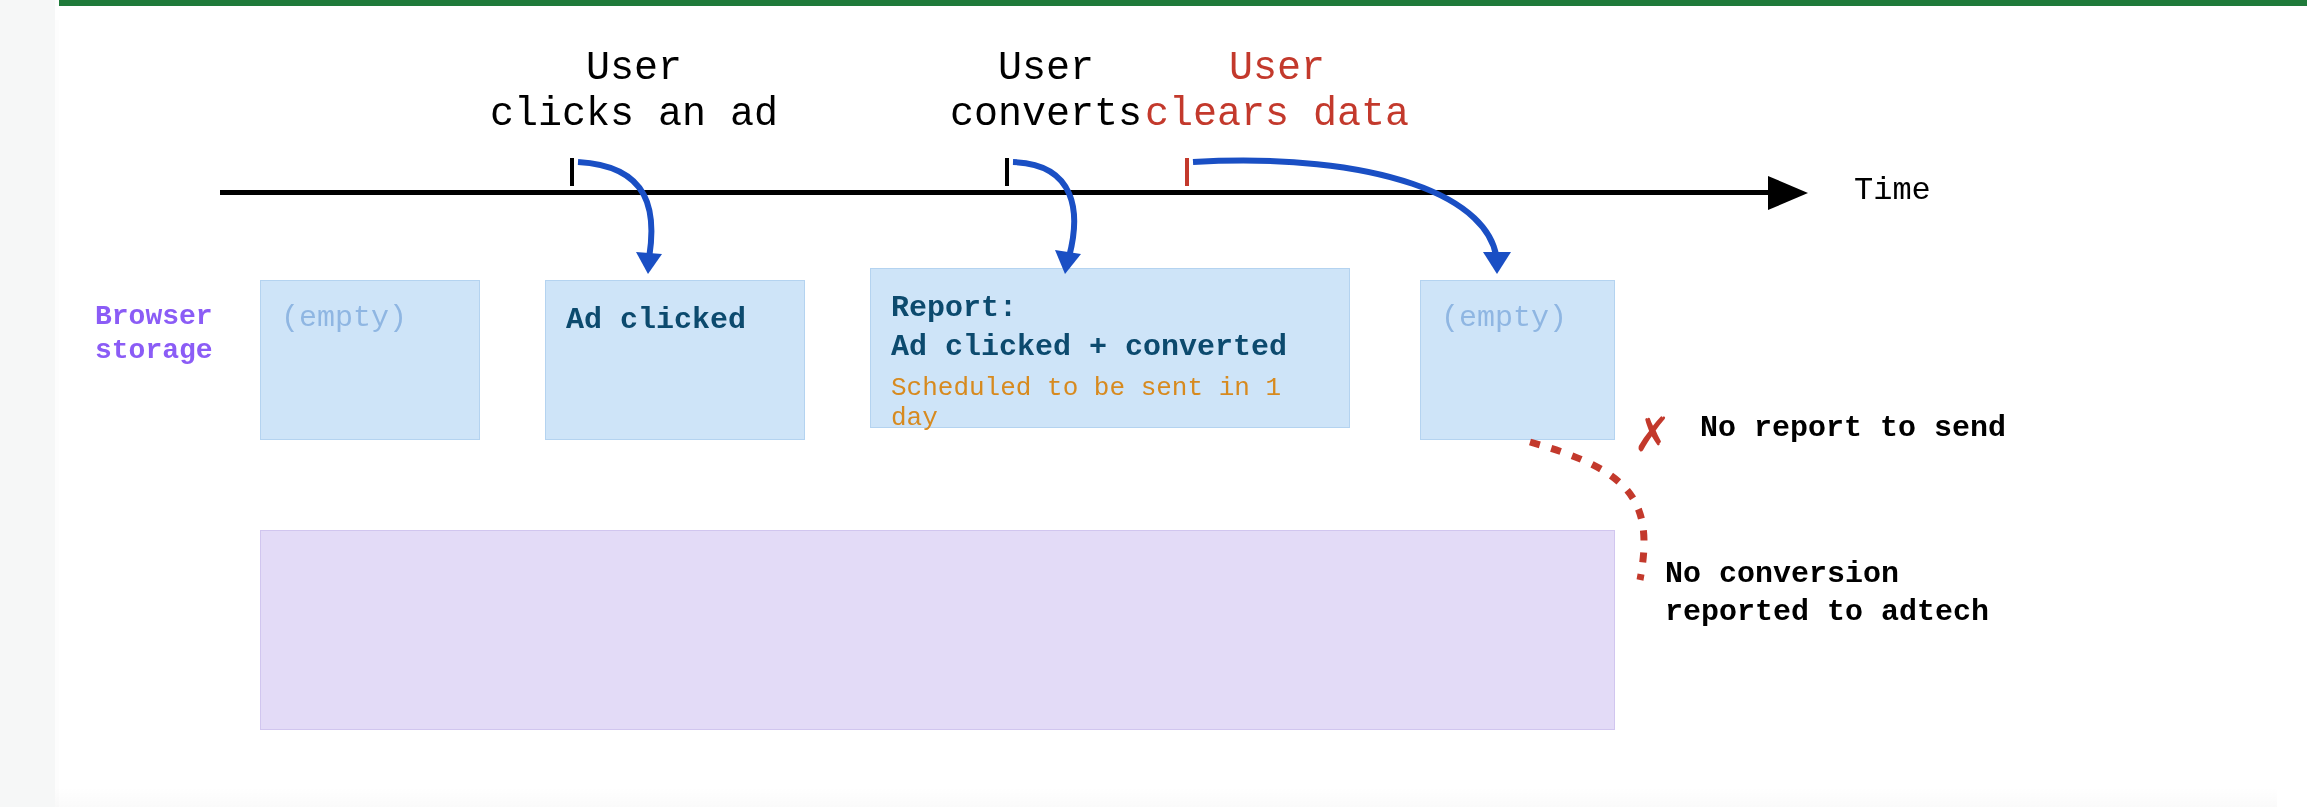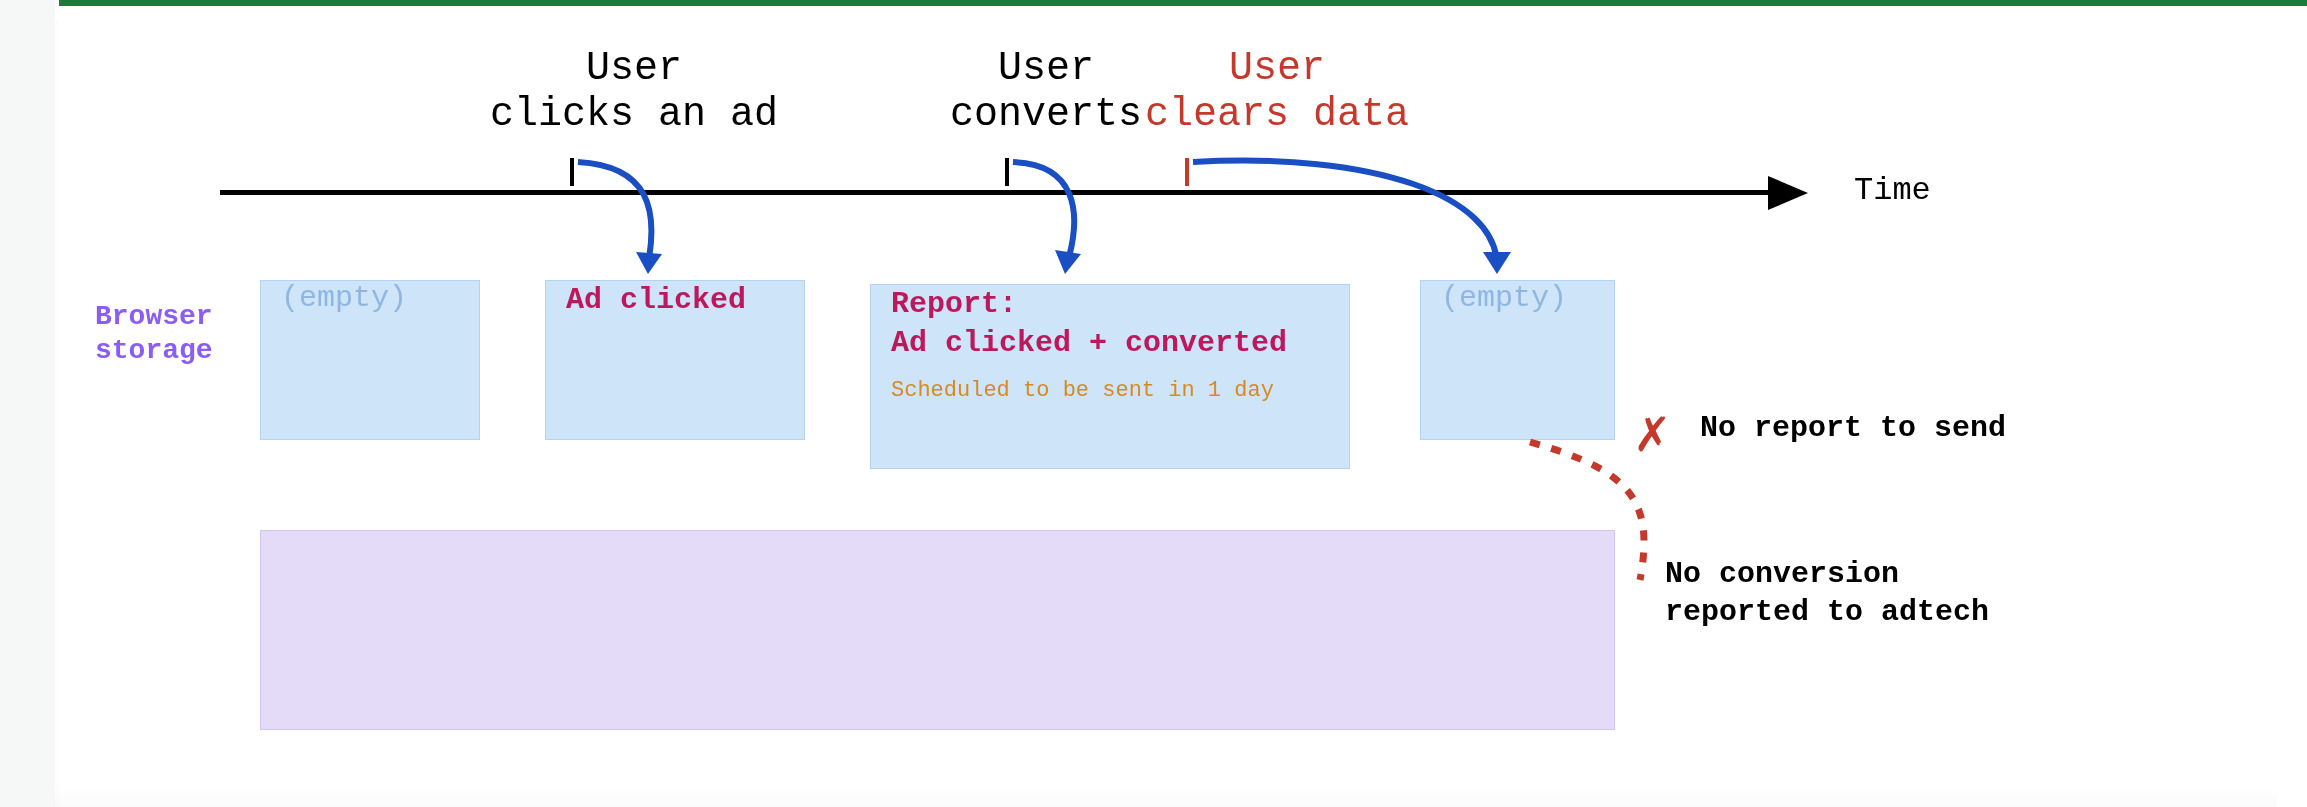--- a/index.html
+++ b/index.html
@@ -81,39 +81,39 @@
     background: #000;
   }
   .tick.red { background: #c3392c; }
 
   
   .storage-box {
     position: absolute;
     background: #cee4f8;
     border: 1px solid #b4d3f0;
     box-sizing: border-box;
-    padding: 0 20px;
+    padding: 20px 20px;
     font-size: 30px;
   }
   .storage-box .title {
-    color: #be185d;
+    color: #0c4a6e;
     font-weight: 600;
     font-size: 30px;
     line-height: 1.3;
     white-space: pre;
   }
   .storage-box .empty {
     color: #8fb6e2;
     font-weight: 500;
     font-size: 30px;
   }
   .storage-box .sched {
     color: #d78a1f;
-    font-size: 22px;
-    margin-top: 15px;
+    font-size: 26px;
+    margin-top: 6px;
   }
 
   .row-label {
     position: absolute;
     color: #8b5cf6;
     font-weight: 600;
     font-size: 28px;
     line-height: 1.2;
     white-space: pre;
   }
@@ -203,21 +203,21 @@
 storage</div>
 
   <div class="storage-box" style="left:260px; top:280px; width:220px; height:160px;">
     <div class="empty">(empty)</div>
   </div>
 
   <div class="storage-box" style="left:545px; top:280px; width:260px; height:160px;">
     <div class="title">Ad clicked</div>
   </div>
 
-  <div class="storage-box" style="left:870px; top:284px; width:480px; height:185px;">
+  <div class="storage-box" style="left:870px; top:268px; width:480px; height:160px;">
     <div class="title">Report:
 Ad clicked + converted</div>
     <div class="sched">Scheduled to be sent in 1 day</div>
   </div>
 
   <div class="storage-box" style="left:1420px; top:280px; width:195px; height:160px;">
     <div class="empty">(empty)</div>
   </div>
 
   <div class="server-box" style="left:260px; top:530px; width:1355px; height:200px;"></div>

